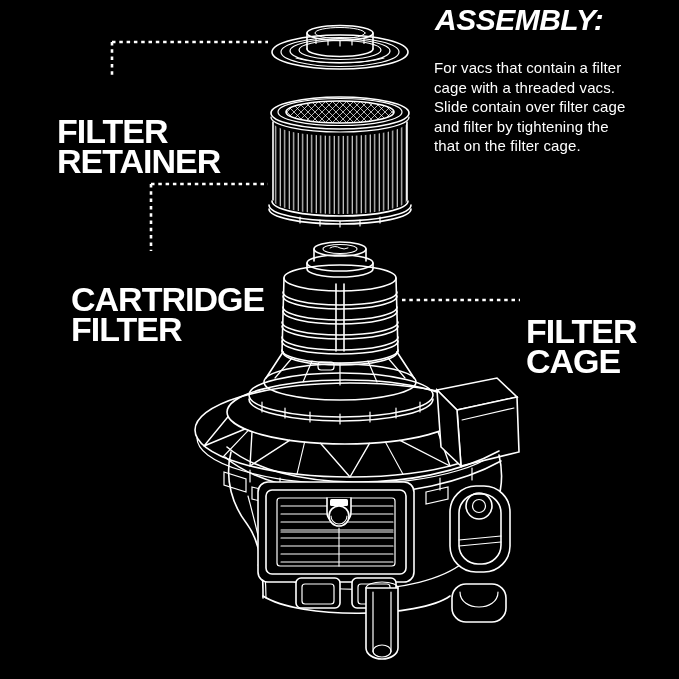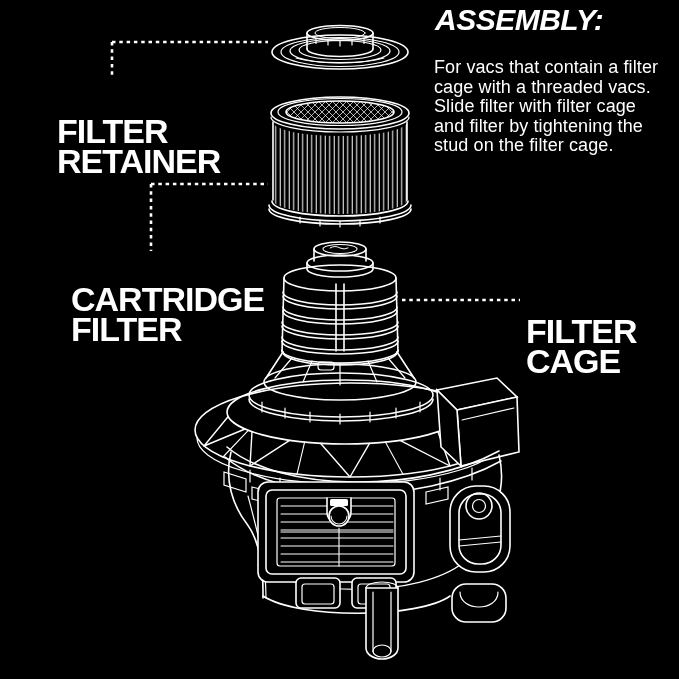--- a/index.html
+++ b/index.html
@@ -15,21 +15,21 @@
     letter-spacing:-1px;white-space:nowrap;margin-top:32px;
   }
   .lbl-retainer{left:57px;top:84px;}
   .lbl-cartridge{left:71px;top:252px;}
   .lbl-cage{left:526px;top:284px;}
   .assembly-heading{
     position:absolute;left:435px;top:3px;font-weight:700;font-size:30px;
     letter-spacing:-0.5px;white-space:nowrap;font-style:italic;
   }
   .assembly-body{
-    position:absolute;left:434px;top:58px;font-size:18px;line-height:19.5px;
+    position:absolute;left:434px;top:58px;font-size:15px;line-height:19.5px;
     font-weight:400;letter-spacing:0.1px;
   }
   .assembly-body div{white-space:nowrap;}
 </style>
 </head>
 <body>
 
 <div class="stage">
 
   <svg width="679" height="679" viewBox="0 0 679 679" fill="none" stroke="currentColor" stroke-width="1.6" stroke-linecap="round">
@@ -186,18 +186,18 @@
   <div class="part-label lbl-cage">
     <div>FILTER</div>
     <div>CAGE</div>
   </div>
 
   <div class="assembly-heading">ASSEMBLY:</div>
 
   <div class="assembly-body">
     <div>For vacs that contain a filter</div>
     <div>cage with a threaded vacs.</div>
-    <div>Slide filter with filter cage</div>
+    <div>Slide contain over filter cage</div>
     <div>and filter by tightening the</div>
-    <div>stud on the filter cage.</div>
+    <div>that on the filter cage.</div>
   </div>
 
 </div>
 
 </body></html>

